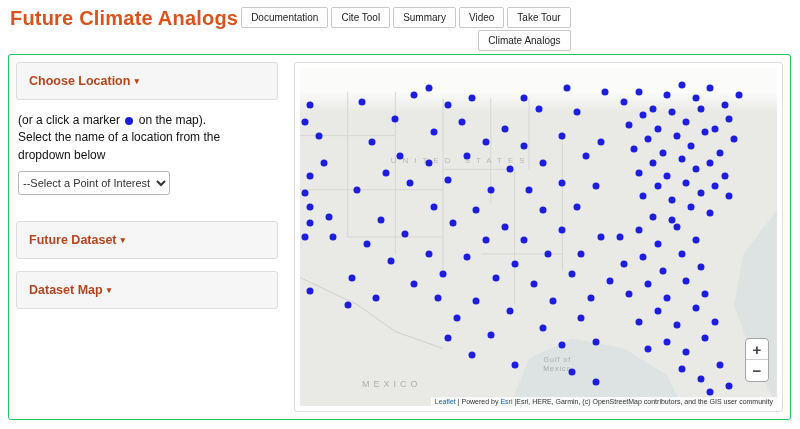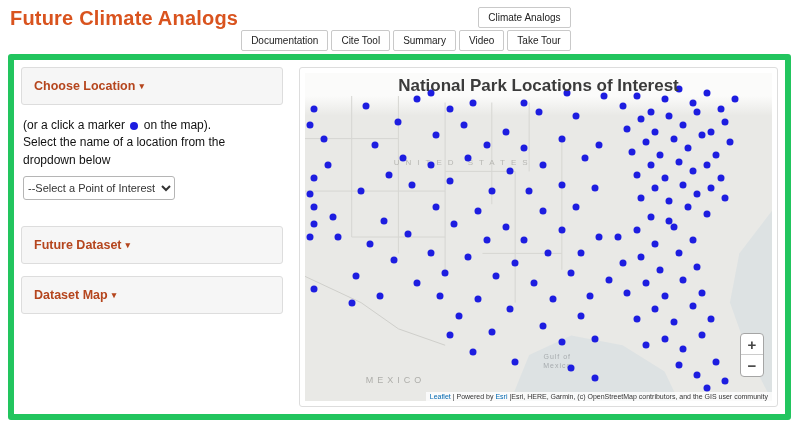--- a/index.html
+++ b/index.html
@@ -14,21 +14,21 @@
   .nav { display:flex; flex-direction:column; align-items:flex-end; gap:2px; }
   .nav-row { display:flex; }
   .nav-btn {
     font-family:inherit; font-size:10px; padding:4px 9px; background:#fff;
     border:1px solid #c9c9c9; border-radius:2px; margin-left:3px; color:#222; cursor:pointer; white-space:nowrap;
   }
   .subtitle { font-size:11px; margin:3px 10px 6px 10px; color:#000; }
   
   .content-box {
     position:absolute; left:8px; right:9px; top:54px; bottom:9px;
-    border:6px solid #22c55e; border-radius:3px; background:#fff;
+    border:1px solid #22c55e; border-radius:3px; background:#fff;
     padding:7px; display:flex; gap:16px;
   }
   
   .sidebar { width:262px; flex:none; }
   .acc-header {
     padding:11px 12px; background:#f6f6f6; border:1px solid #ddd; border-radius:3px;
     font-size:12.5px; font-weight:bold; color:#b5451d; cursor:pointer;
     display:flex; align-items:center; gap:4px;
   }
   .caret { font-size:9px; color:#b5451d; }
@@ -79,29 +79,29 @@
   }
   .attribution .link { color:#0067b0; cursor:pointer; }
 </style>
 </head>
 <body>
 
 <div class="header">
   <div class="page-title">Future Climate Analogs</div>
   <div class="nav">
     <div class="nav-row">
-      <button class="nav-btn">Climate Analogs</button>
-    </div>
-    <div class="nav-row">
       <button class="nav-btn">Documentation</button>
       <button class="nav-btn">Cite Tool</button>
       <button class="nav-btn">Summary</button>
       <button class="nav-btn">Video</button>
       <button class="nav-btn">Take Tour</button>
     </div>
+    <div class="nav-row">
+      <button class="nav-btn">Climate Analogs</button>
+    </div>
   </div>
 </div>
 
 <div class="subtitle">Explore projected climate futures through climate analogs for different metrics across National Park locations in the contiguous US.</div>
 
 <div class="content-box">
 
   <div class="sidebar">
     <div class="acc-header">
       <span>Choose Location</span>
@@ -124,21 +124,20 @@
       <span>Future Dataset</span>
       <span class="caret">▾</span>
     </div>
     <div class="acc-header mt12">
       <span>Dataset Map</span>
       <span class="caret">▾</span>
     </div>
   </div>
 
   <div class="map-panel">
-    <div class="map-title">National Park Locations of Interest</div>
     <div class="map-area">
       <div class="water gulf"></div>
       <div class="water atlantic"></div>
       <svg class="state-lines" viewBox="0 0 100 100" preserveAspectRatio="none">
         <g fill="none" stroke="#d6d6d2" stroke-width="1" vector-effect="non-scaling-stroke">
           <path d="M10 7 V50" vector-effect="non-scaling-stroke"></path>
           <path d="M20 7 V55" vector-effect="non-scaling-stroke"></path>
           <path d="M30 9 V60" vector-effect="non-scaling-stroke"></path>
           <path d="M0 20 H20" vector-effect="non-scaling-stroke"></path>
           <path d="M0 36 H30" vector-effect="non-scaling-stroke"></path>

